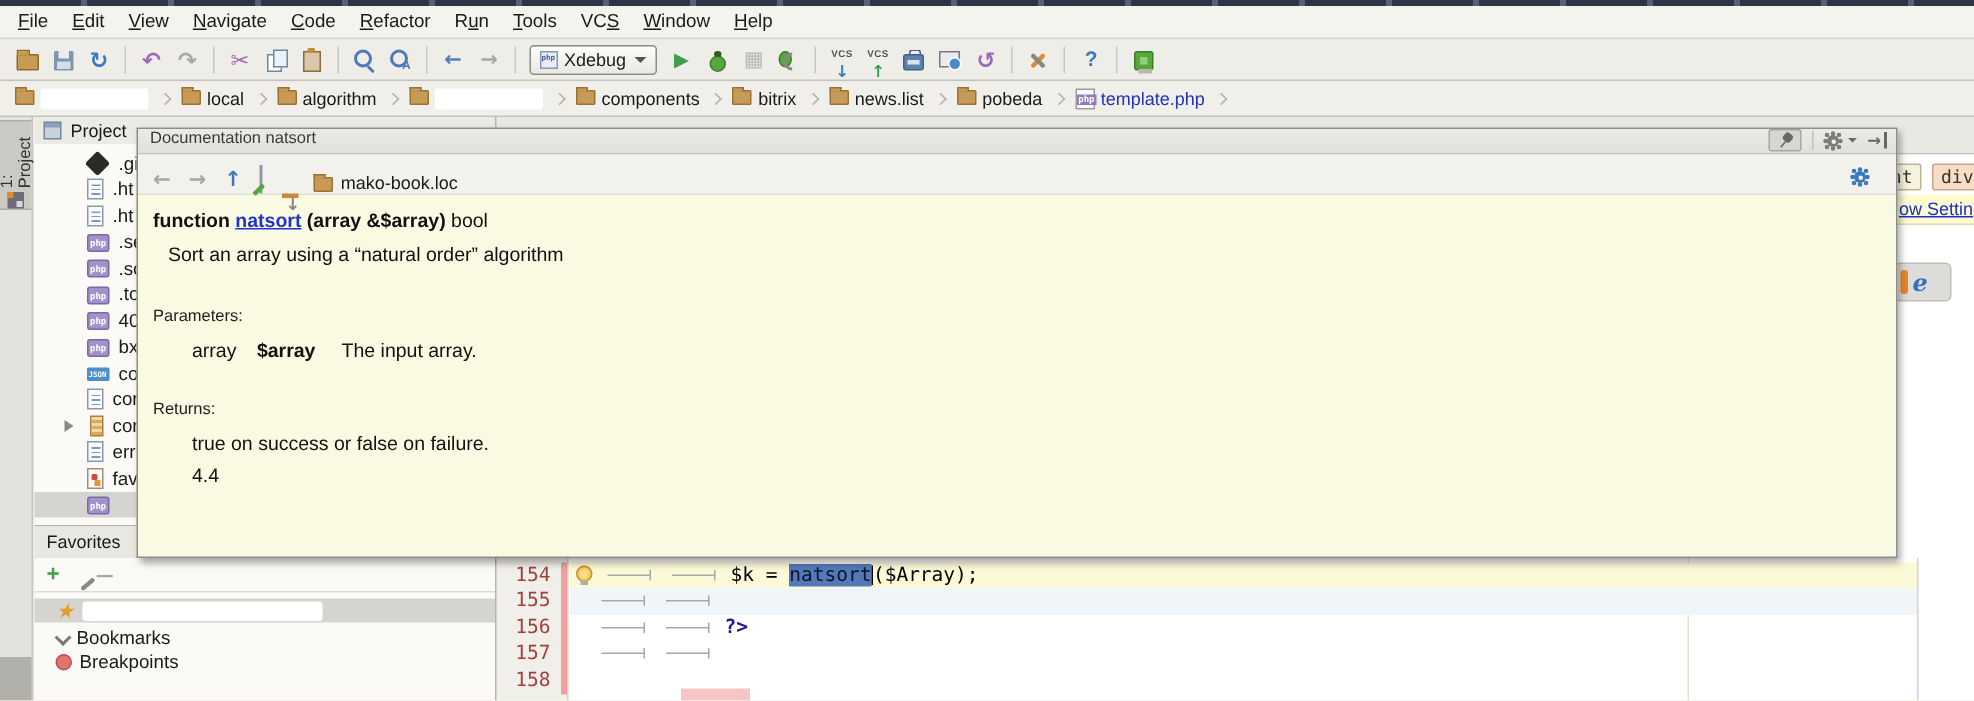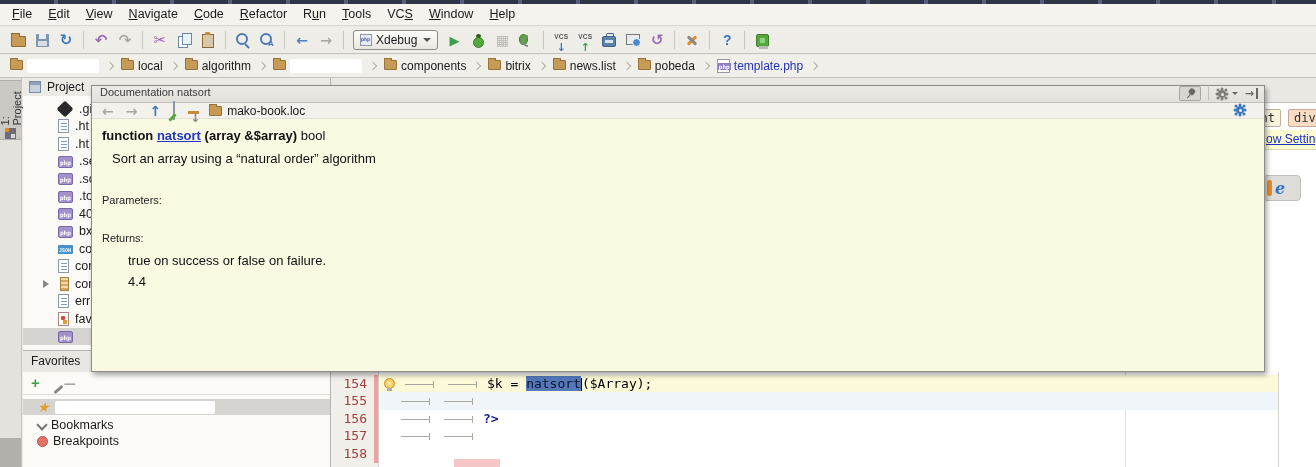--- a/index.html
+++ b/index.html
@@ -189,21 +189,21 @@
   .pin::after{content:"";position:absolute;left:5.5px;top:6px;width:1.5px;height:5px;background:#6A6864}
   .tsep{width:1px;height:13px;background:#C2C0BB}
   .gear{width:12px;height:12px;position:relative;display:inline-block}
   .gear::before{content:"";position:absolute;left:2px;top:2px;width:8px;height:8px;border-radius:50%;
     background:var(--gc);box-shadow:0 -5px 0 -2.5px var(--gc),0 5px 0 -2.5px var(--gc),5px 0 0 -2.5px var(--gc),-5px 0 0 -2.5px var(--gc),4px 4px 0 -2.5px var(--gc),-4px 4px 0 -2.5px var(--gc),4px -4px 0 -2.5px var(--gc),-4px -4px 0 -2.5px var(--gc)}
   .gear::after{content:"";position:absolute;left:5px;top:5px;width:3px;height:3px;border-radius:50%;background:#F3F1EC}
   .gear.gray{--gc:#7E7C78}
   .gear.blue{--gc:#3B79BC}
   .ic-dock{font:bold 11px "DejaVu Sans";color:#6A6864;border-right:2px solid #6A6864;padding-right:2px;line-height:11px}
   .ic-dock::before{content:"\2192"}
-  #pop-toolbar{height:16px;background:#F3F1EC;border-bottom:1px solid #E2E0D4;display:flex;align-items:center;padding:0 10px;gap:12px}
+  #pop-toolbar{height:27px;background:#F3F1EC;border-bottom:1px solid #E2E0D4;display:flex;align-items:flex-end;padding:0 10px;gap:12px}
   .pt-back::before{content:"\2190";font:bold 14px "DejaVu Sans";color:#A8A6A1}
   .pt-fwd::before{content:"\2192";font:bold 14px "DejaVu Sans";color:#A8A6A1}
   .pt-up::before{content:"\2191";font:bold 14px "DejaVu Sans";color:#3B79BC}
   .ic-editdoc{width:12px;height:14px;background:#FFF;border:1px solid #8A98A8;position:relative}
   .ic-editdoc::after{content:"";position:absolute;right:-3px;bottom:0;width:9px;height:3px;background:#57A83C;border-radius:1px;transform:rotate(-45deg)}
   .ic-dlt{width:13px;height:15px;position:relative}
   .ic-dlt::before{content:"";position:absolute;top:0;left:1px;width:11px;height:3px;background:#C98A3A}
   .ic-dlt::after{content:"\2193";position:absolute;top:0;left:3px;font:bold 12px "DejaVu Sans";color:#8A8884}
   .pt-loc{display:flex;align-items:center;gap:5px;font-size:12px;margin-left:10px}
   #pop-toolbar .right{margin-left:auto;padding-right:8px}
@@ -547,17 +547,22 @@
   </div>
   <div id="pop-content">
     <div class="sig">
       <b>function</b>
       <a class="fn-link">natsort</a>
       <b>(array &amp;$array)</b>
       <span>bool</span>
     </div>
     <div class="summary">Sort an array using a “natural order” algorithm</div>
     <div class="seclabel">Parameters:</div>
+    <div class="secbody">
+      <span class="param-type">array</span>
+      <span class="param-name">$array</span>
+      <span>The input array.</span>
+    </div>
     <div class="seclabel" style="margin-top:26px">Returns:</div>
     <div class="secbody">true on success or false on failure.</div>
     <div class="secbody" style="margin-top:6px">4.4</div>
   </div>
 </div>
 
 </body></html>

